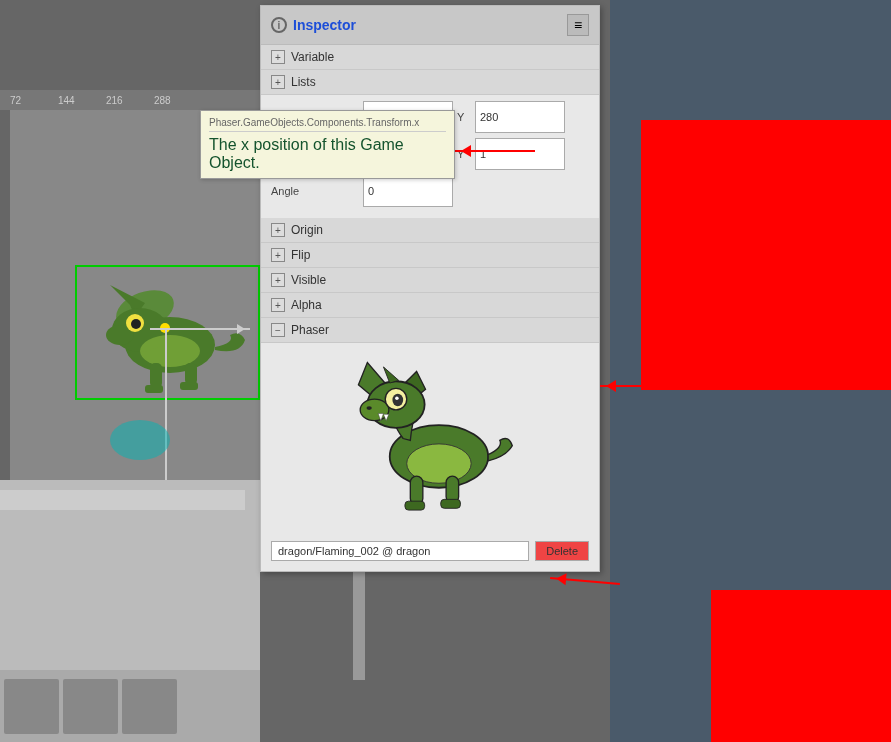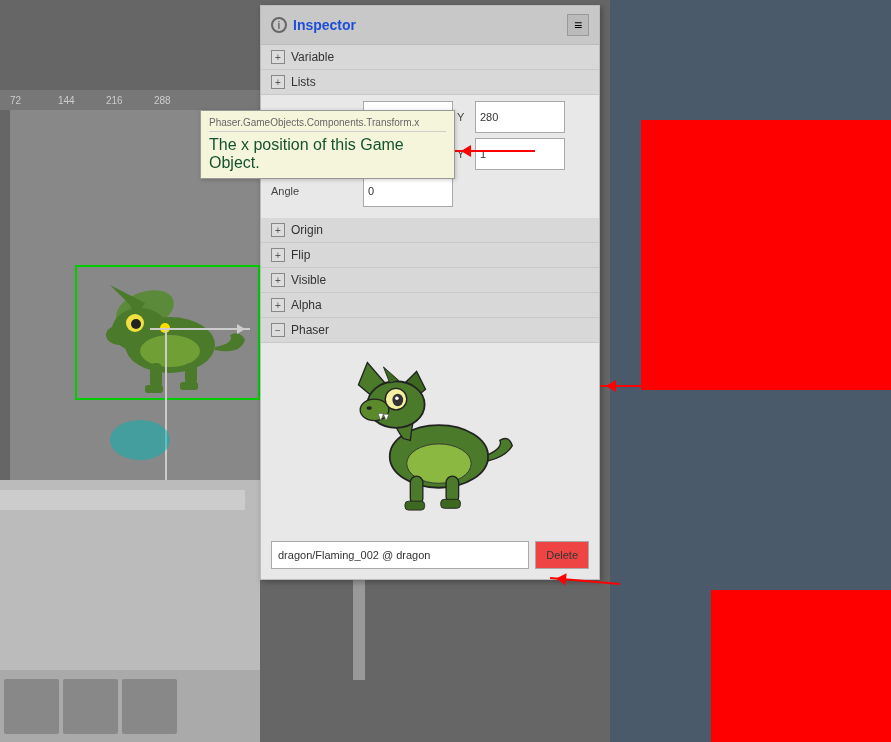--- a/index.html
+++ b/index.html
@@ -392,21 +392,21 @@
 
     .texture-controls {
       display: flex;
       gap: 6px;
       margin-top: 8px;
       width: 100%;
       justify-content: center;
     }
     .texture-input {
       flex: 1;
-      height: 28px;
+      height: 20px;
       border: 1px solid #aaa;
       background: #fff;
       padding: 2px 6px;
       font-size: 11px;
       color: #333;
     }
     .delete-btn {
       padding: 2px 10px;
       background: #ef4444;
       border: 1px solid #aaa;

